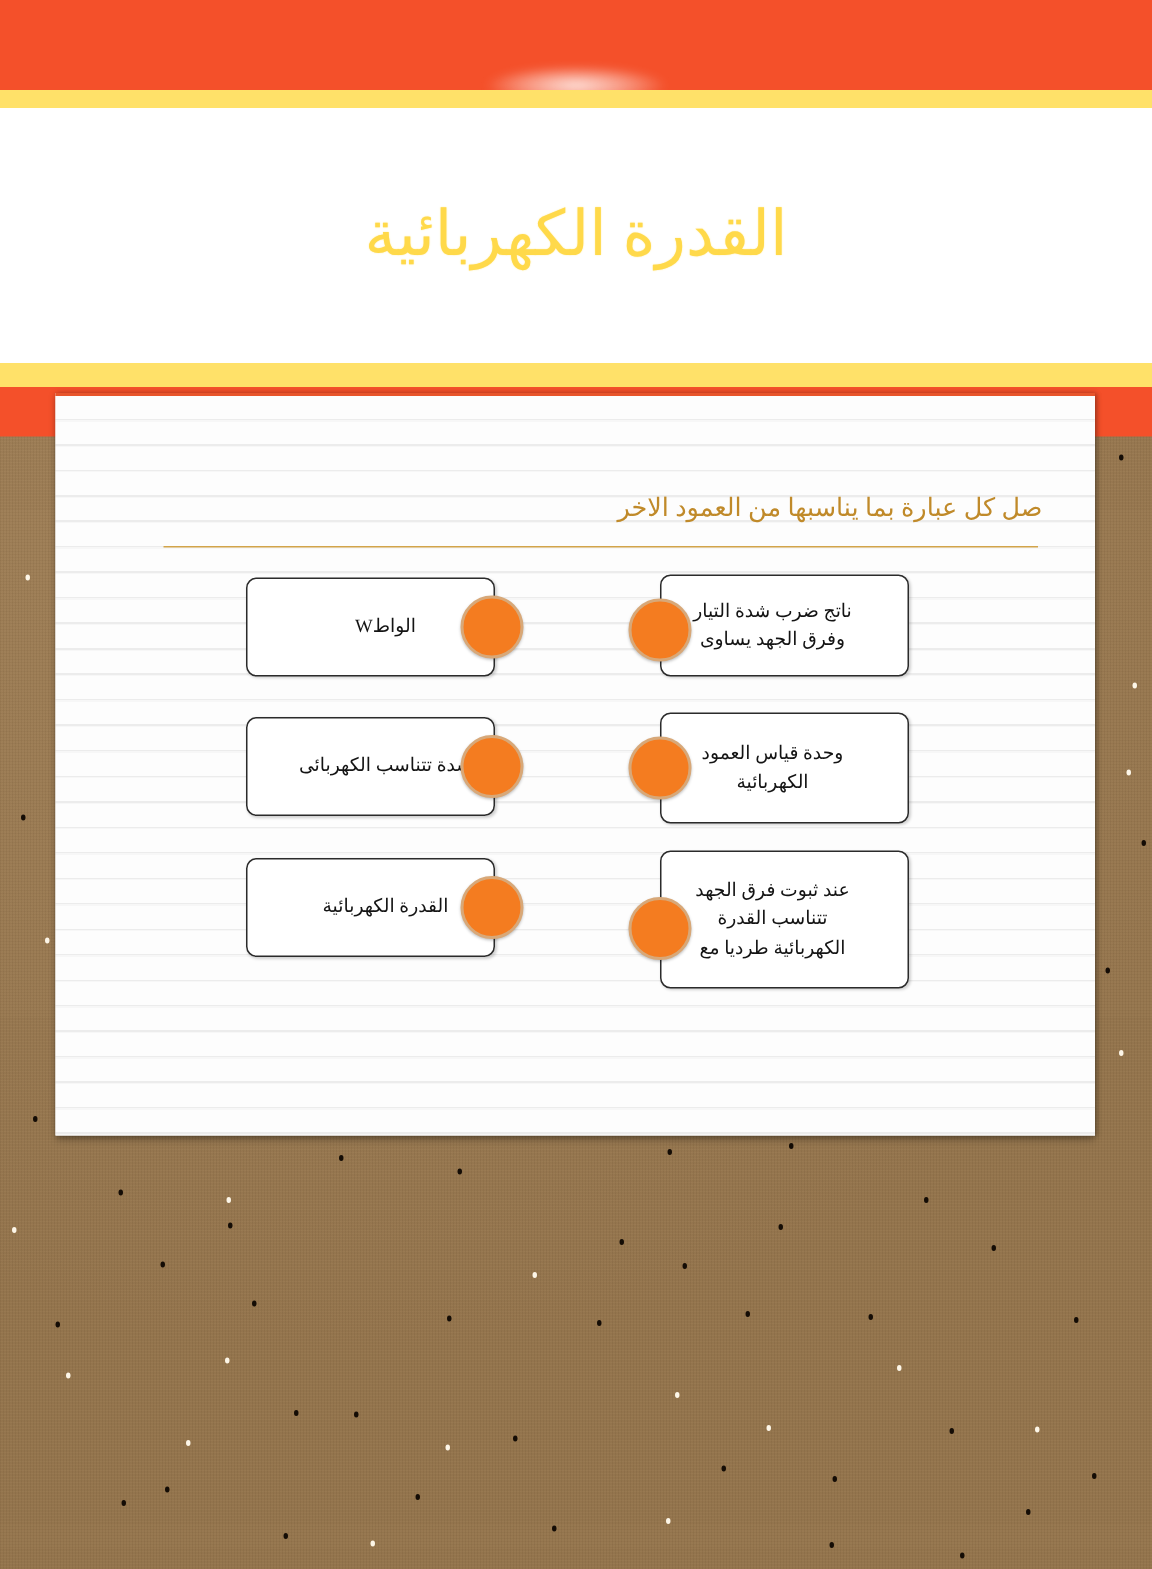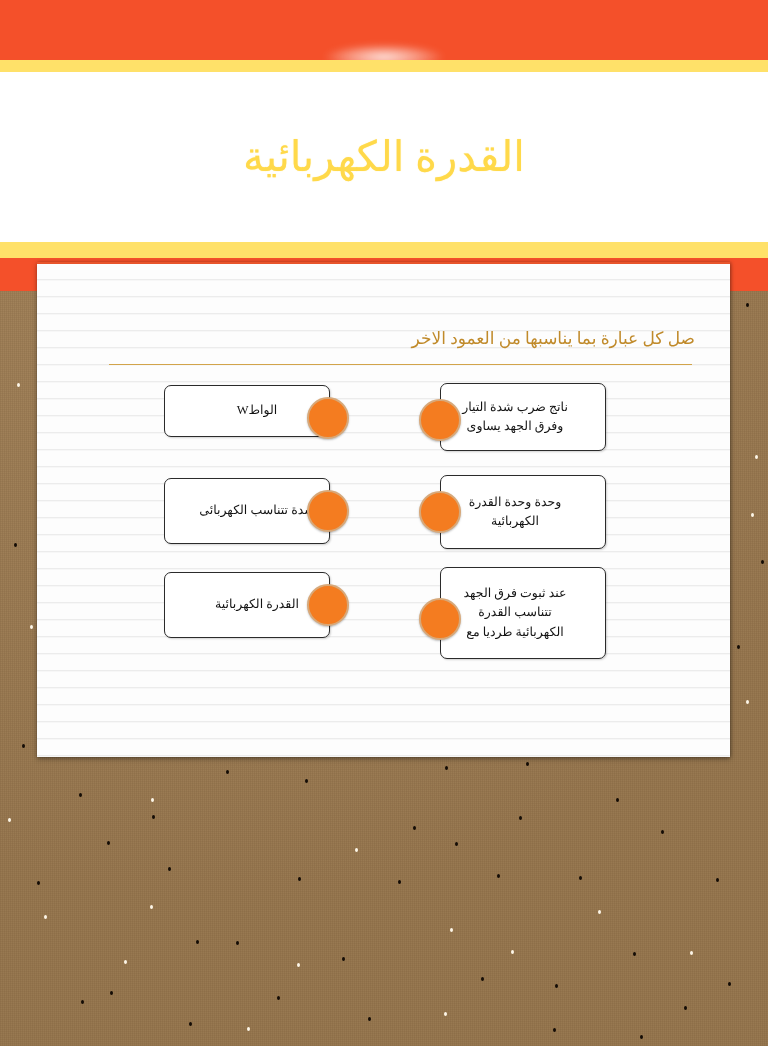--- a/index.html
+++ b/index.html
@@ -154,21 +154,21 @@
     text-align: center;
     display: flex;
     align-items: center;
     justify-content: center;
     box-shadow: 1px 1px 2px rgba(0,0,0,0.18);
   }
   .match-box .txt { padding: 0 14px; }
 
   
   .col-left .match-box { left: 127px; width: 166px; }
-  .lb1 { top: 121px; height: 52px; }
+  .lb1 { top: 121px; height: 66px; }
   .lb2 { top: 214px; height: 66px; }
   .lb3 { top: 308px; height: 66px; }
   .col-left .match-box .txt { padding-left: 34px; }
 
   
   .col-right .match-box { left: 403px; width: 166px; }
   .rb1 { top: 119px; height: 68px; }
   .rb2 { top: 211px; height: 74px; }
   .rb3 { top: 303px; height: 92px; }
   .col-right .match-box .txt { padding-right: 30px; }
@@ -296,21 +296,21 @@
         <div class="dot left-dot ld1"></div>
         <div class="dot left-dot ld2"></div>
         <div class="dot left-dot ld3"></div>
       </div>
 
       <div class="col-right">
         <div class="match-box rb1">
           <span class="txt">ناتج ضرب شدة التيار وفرق الجهد يساوى</span>
         </div>
         <div class="match-box rb2">
-          <span class="txt">وحدة وحدة القدرة الكهربائية</span>
+          <span class="txt">وحدة قياس العمود الكهربائية</span>
         </div>
         <div class="match-box rb3">
           <span class="txt">عند ثبوت فرق الجهد تتناسب القدرة الكهربائية طرديا مع</span>
         </div>
         <div class="dot right-dot rd1"></div>
         <div class="dot right-dot rd2"></div>
         <div class="dot right-dot rd3"></div>
       </div>
 
     </div>

